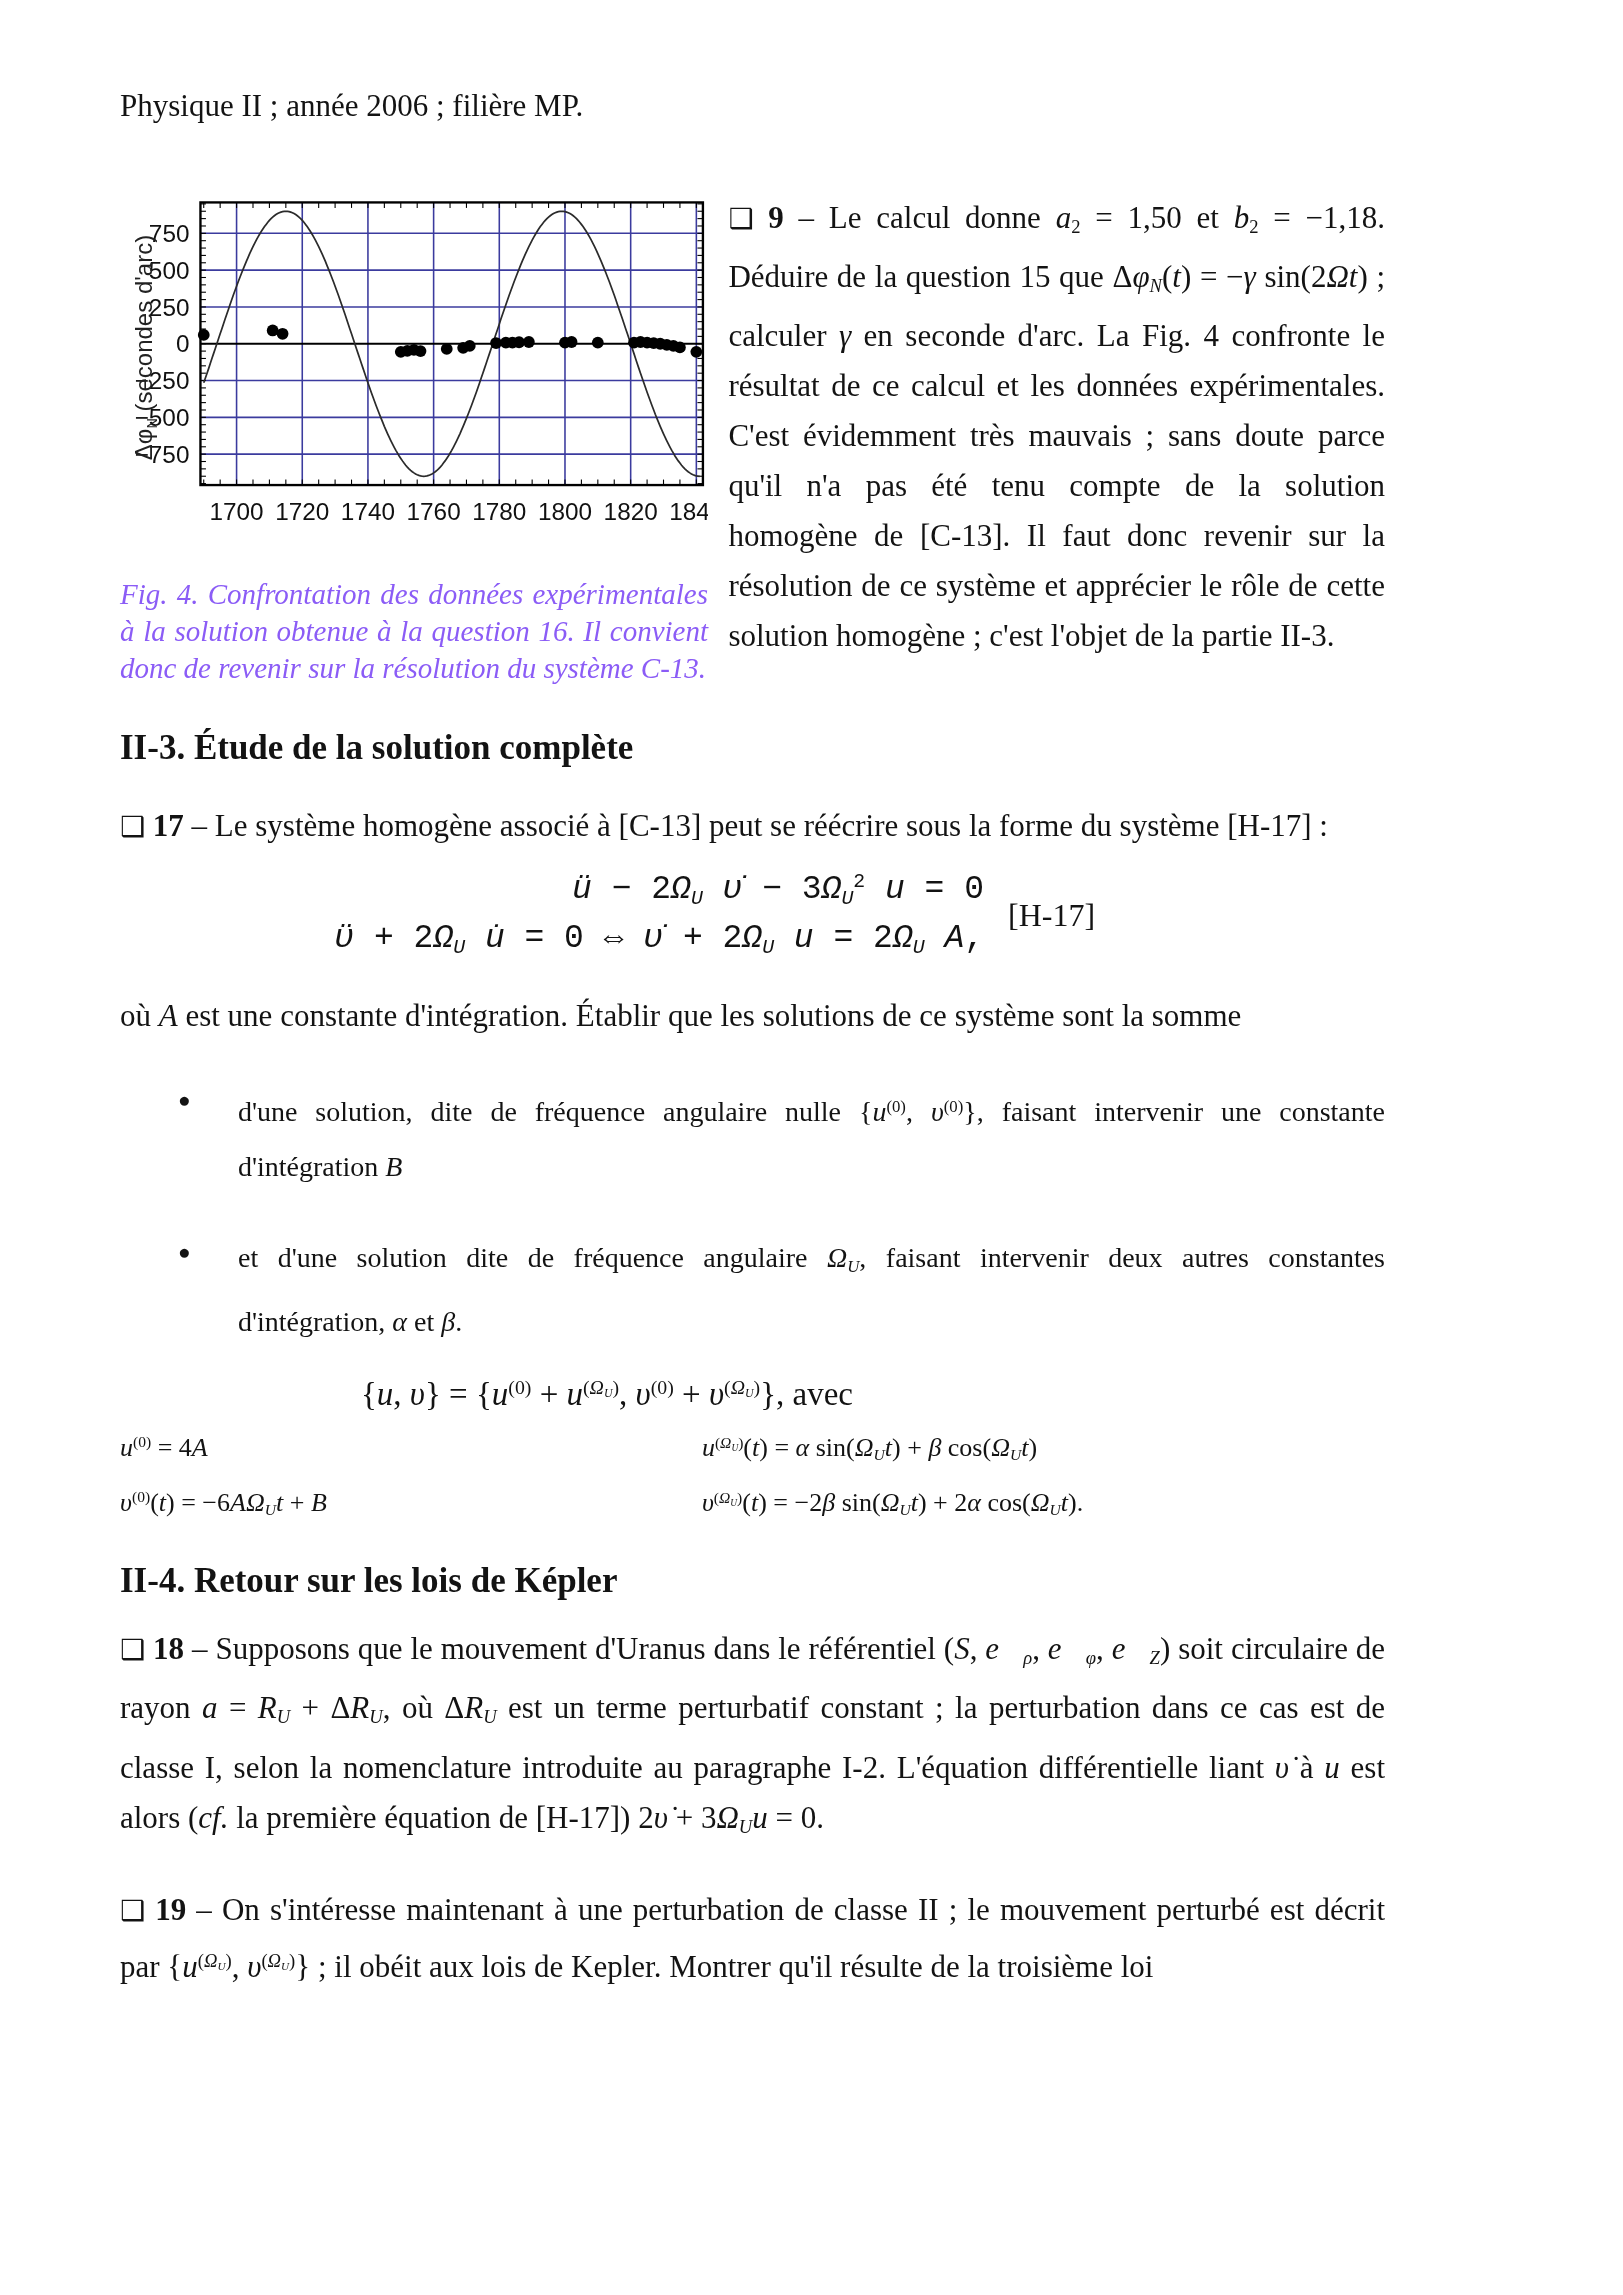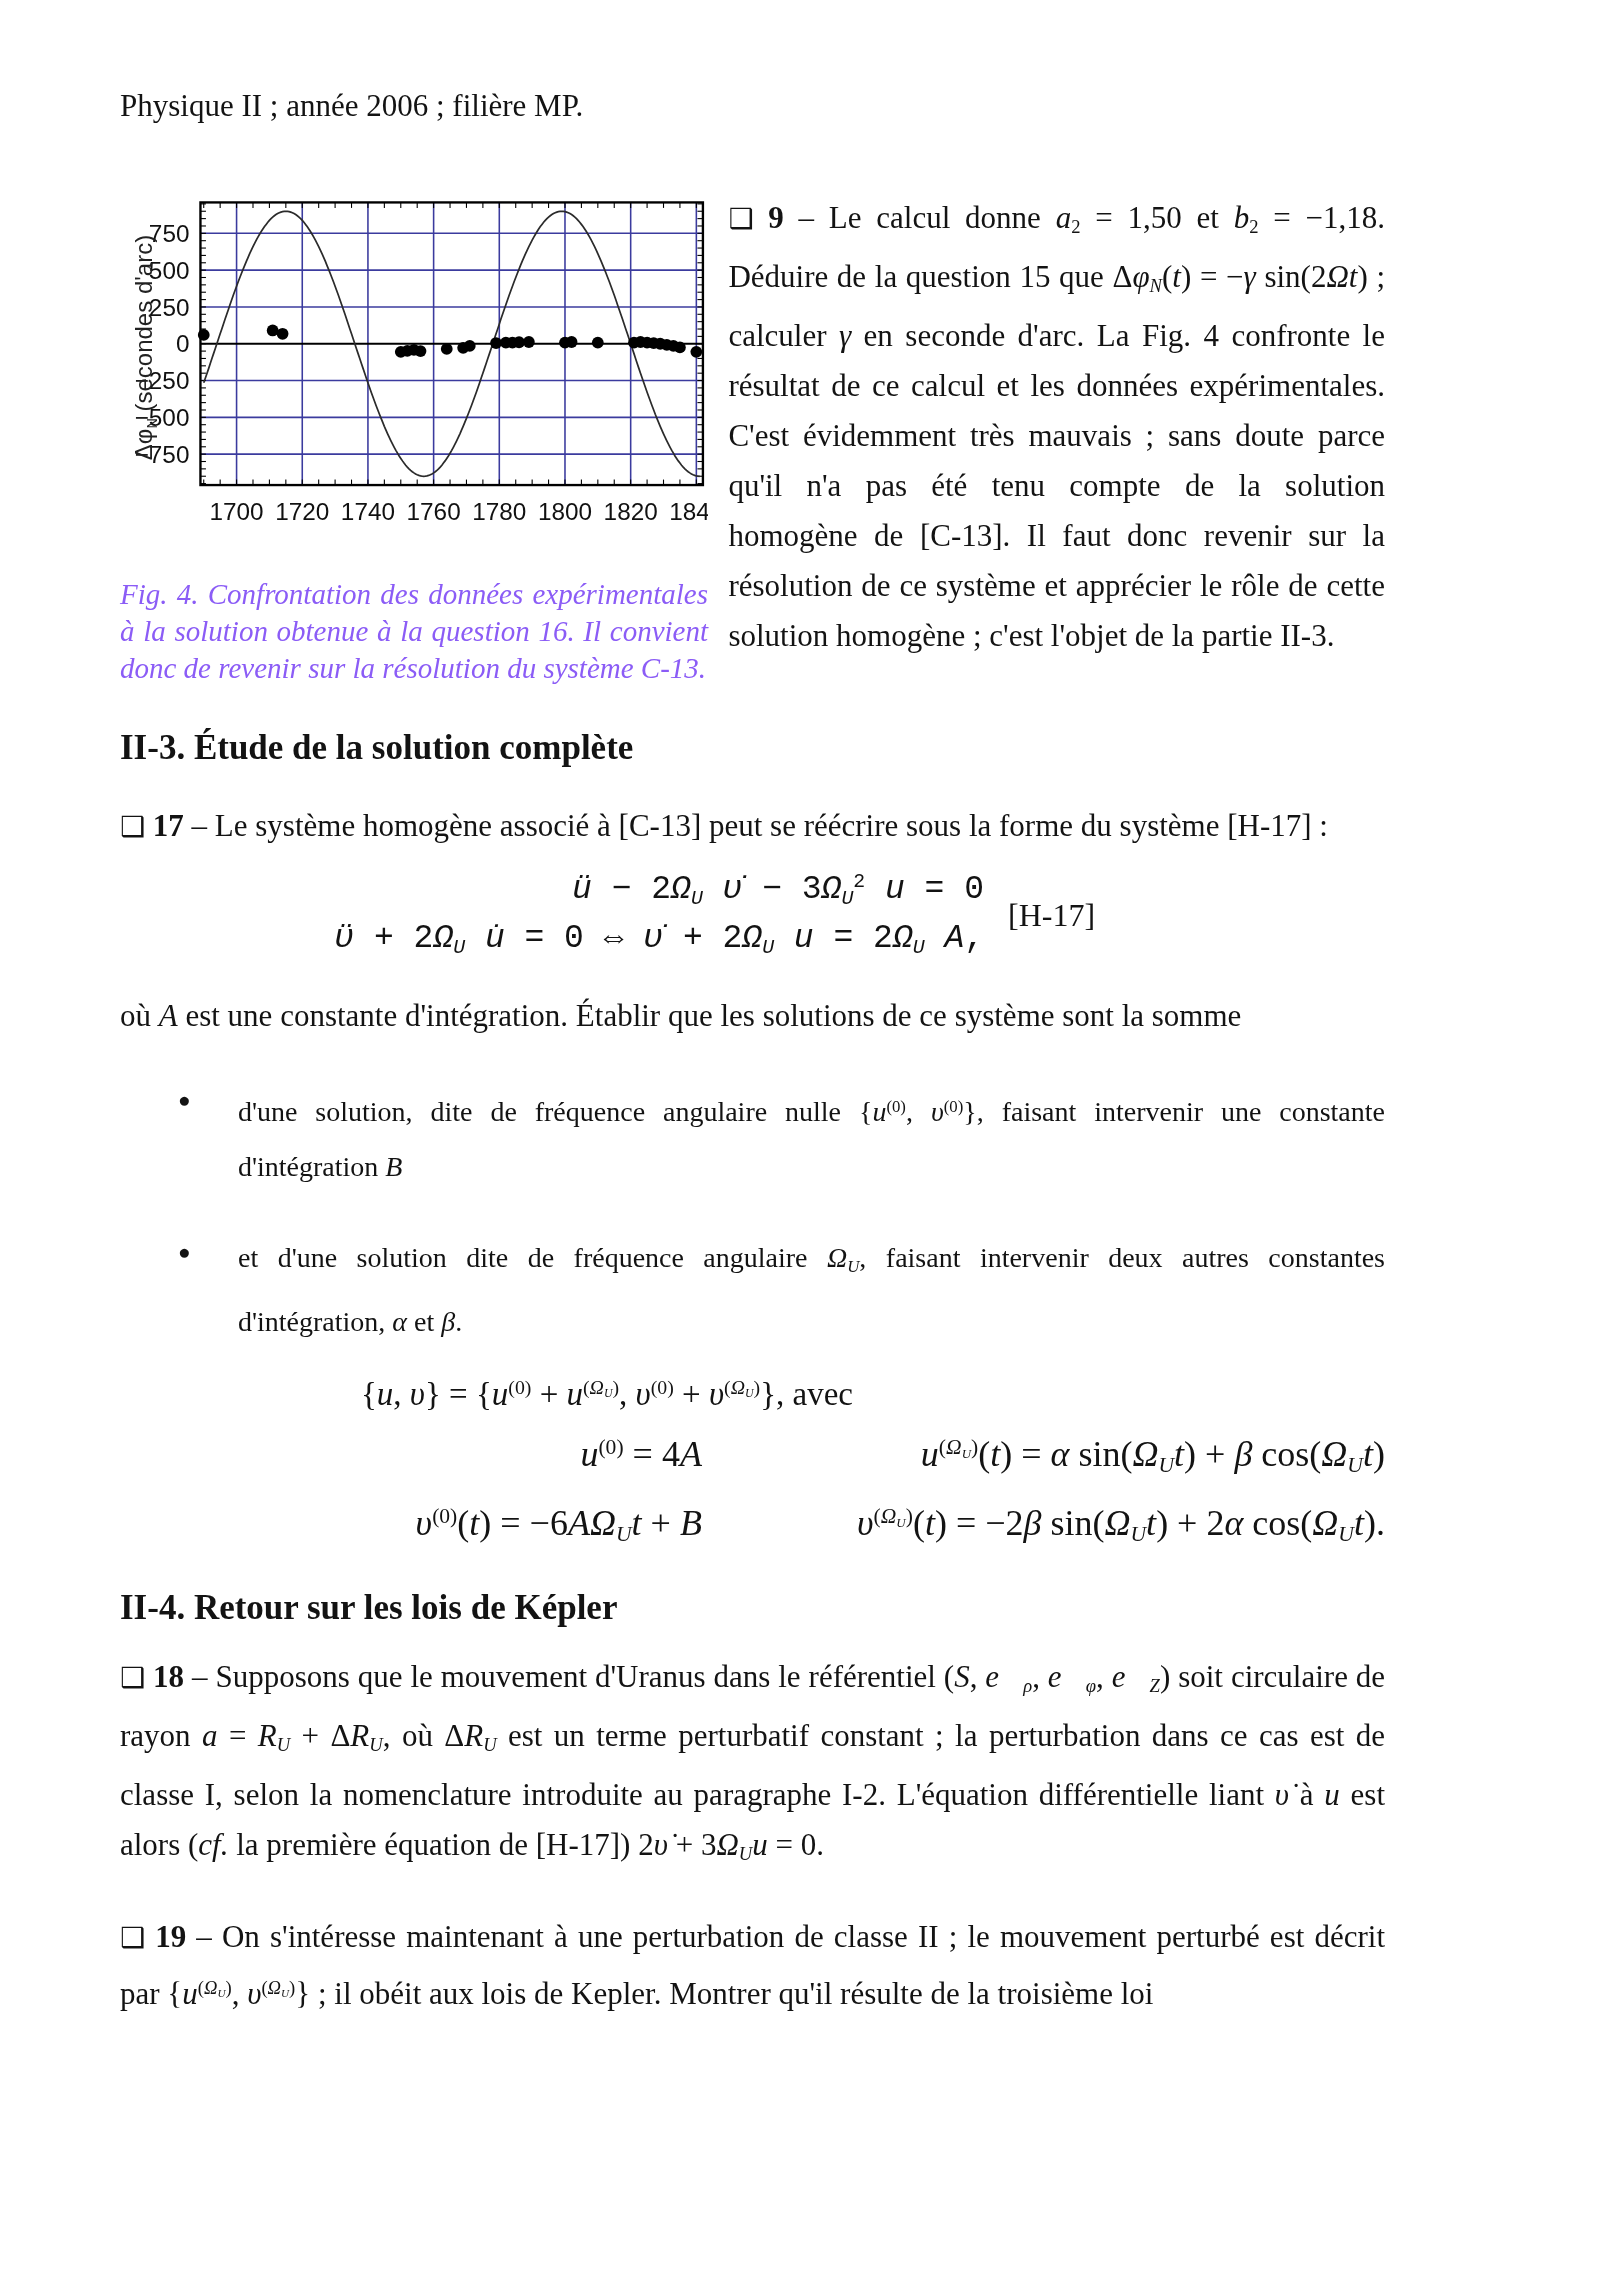--- a/index.html
+++ b/index.html
@@ -26,21 +26,21 @@
   .eq-block .eqs{width:864px;text-align:right;font-family:Liberation Mono, monospace;}
   .eq-line{font-size:33px;line-height:1.0;margin:12.6px 0;}
   .eq-label{position:absolute;left:888px;top:50%;transform:translateY(-50%);font-size:32px;}
   
   .bullets{margin-top:38px;}
   .bullet-item{display:flex;margin-top:36px;}
   .bullet-item .dot{flex:0 0 60px;padding-left:58px;font-size:21px;padding-top:9.4px;}
   .bullet-item .bt{flex:1;font-size:28px;line-height:55px;text-align:justify;}
   .eq-center{width:974px;text-align:center;font-size:33px;margin-top:27px;}
   .eq-grid{display:grid;grid-template-columns:46% 54%;row-gap:23.6px;margin-top:20.4px;}
-  .eq-grid .cell{text-align:right;font-size:36px;}
+  .eq-grid .cell{text-align:left;font-size:26px;}
   sub{font-size:60%;vertical-align:-0.28em;}
   sup{font-size:60%;vertical-align:0.55em;}
   i{font-style:italic;}
 </style>
 </head>
 <body>
 
 <div class="page">
 
   <p class="doc-header">Physique II ; année 2006 ; filière MP.</p>

